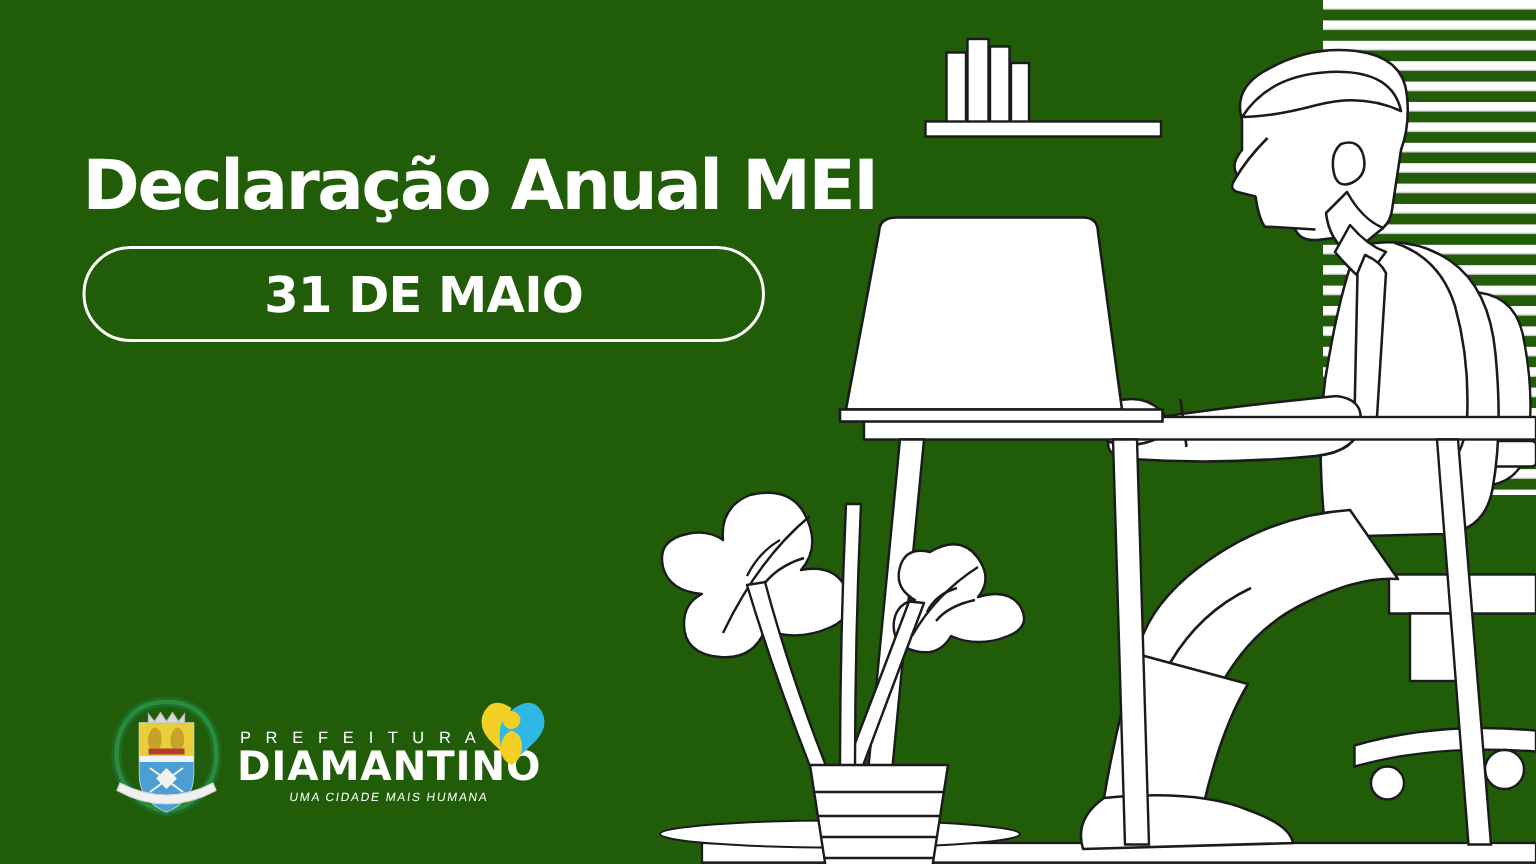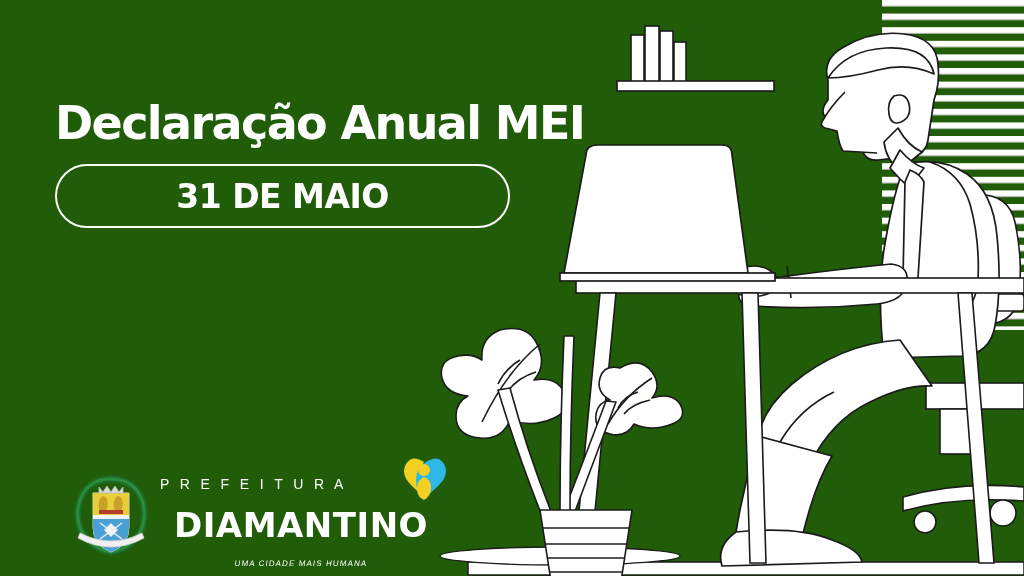--- a/index.html
+++ b/index.html
@@ -54,33 +54,33 @@
     white-space:nowrap;
   }
 
   
   .logoblock{position:absolute;left:72px;top:462px;display:flex;align-items:center;gap:8px;}
   .brasao{width:78px;height:84px;flex:0 0 auto;}
   .prefblock{position:relative;display:flex;flex-direction:column;justify-content:flex-end;padding-top:14px;}
   .pref-row{display:flex;align-items:flex-end;}
   .pref-small{
     font-family:"Liberation Sans",sans-serif;
-    font-size:14px;
+    font-size:11px;
     letter-spacing:3.4px;
     color:#ffffff;
     margin:0 0 1px 2px;
   }
   .pref-big{
     font-family:"DejaVu Sans",sans-serif;
     font-weight:bold;
-    font-size:34px;
+    font-size:27px;
     letter-spacing:0.5px;
     color:#ffffff;
     line-height:0.95;
-    margin:16px;
+    margin:0;
   }
   .pref-tag{
     font-family:"Liberation Sans",sans-serif;
     font-size:8px;
     letter-spacing:1.1px;
     color:#ffffff;
     text-align:center;
     margin:2px 0 0 0;
     transform:skewX(-8deg);
   }

